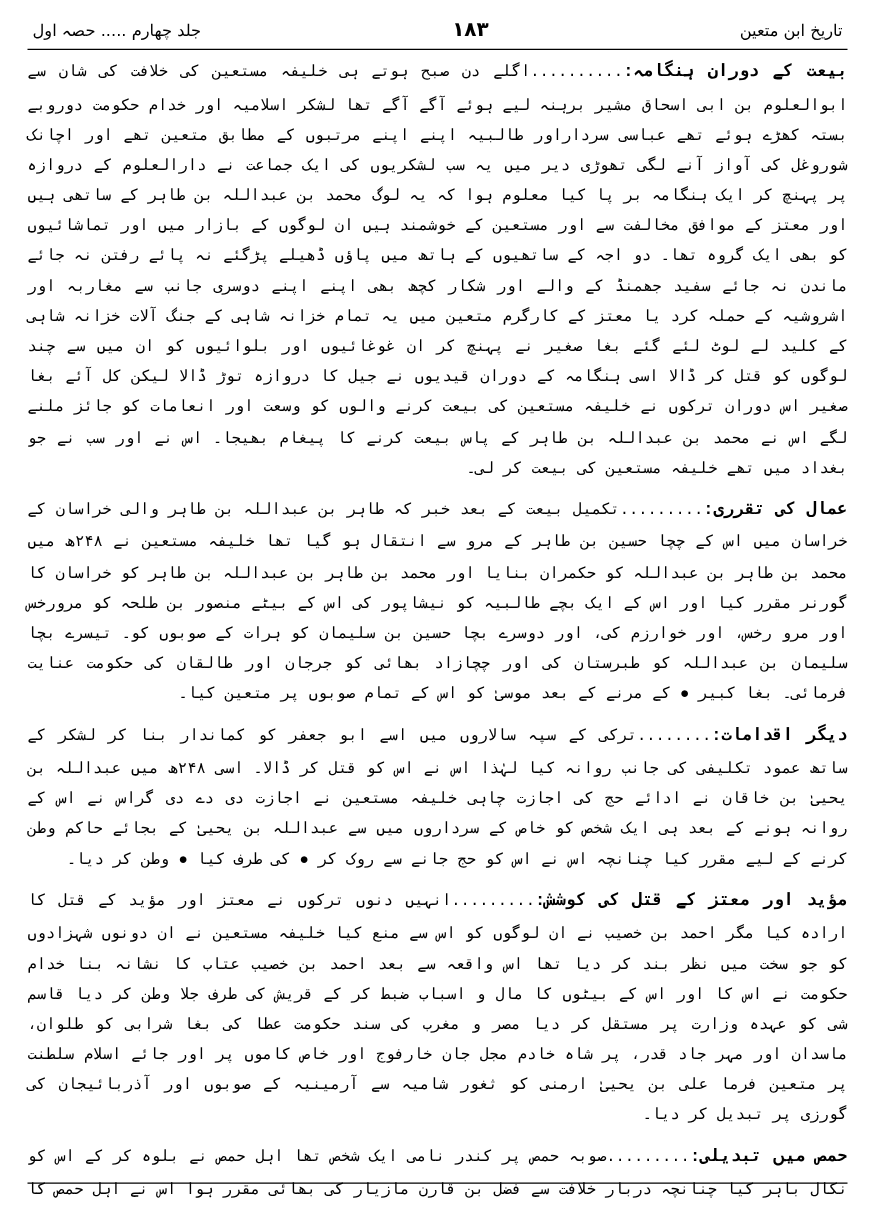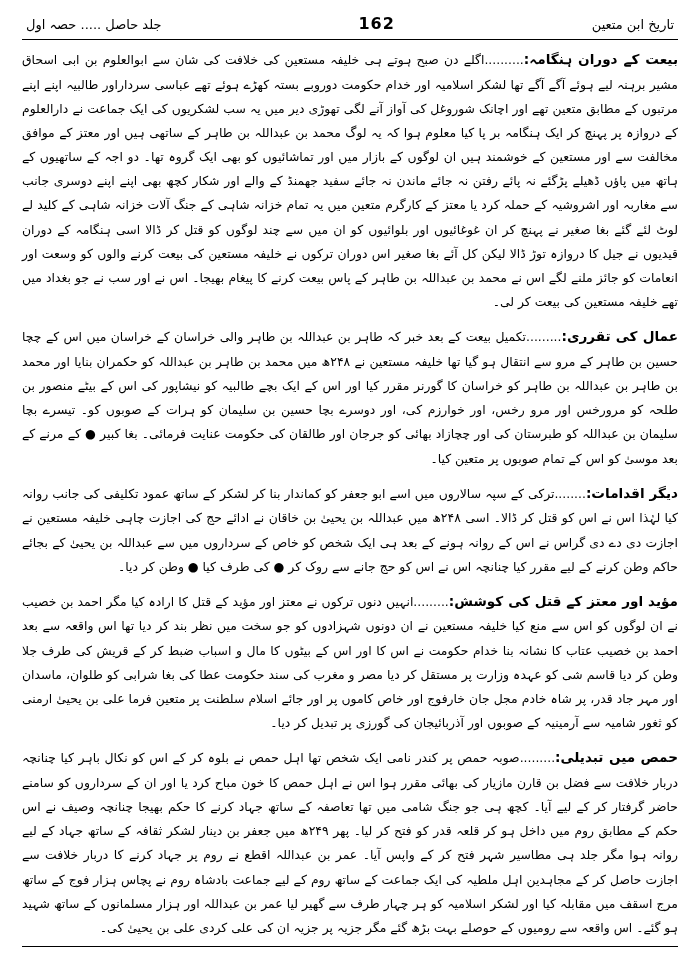--- a/index.html
+++ b/index.html
@@ -43,20 +43,21 @@
   
   .body {
     font-size: 12.4px;
     line-height: 1.95;
     text-align: justify;
     text-justify: inter-word;
   }
   .para {
     margin: 0 0 9px 0;
     text-align: justify;
+    font-family: Liberation Mono, monospace;
   }
   .para.first {
     margin-top: 2px;
   }
   .heading {
     font-weight: bold;
     font-size: 13.6px;
     letter-spacing: 0.4px;
   }
   .dots {
@@ -98,22 +99,22 @@
     direction: rtl;
   }
 </style>
 </head>
 <body>
 
 <div class="page">
 
   <div class="header">
     <div class="hdr-item">تاریخ ابن متعین</div>
-    <div class="hdr-item page-number">162</div>
-    <div class="hdr-item">جلد حاصل ..... حصہ اول</div>
+    <div class="hdr-item page-number">۱۸۳</div>
+    <div class="hdr-item">جلد چهارم ..... حصہ اول</div>
   </div>
 
   <hr class="rule">
 
   <div class="body">
 
     <p class="para first">
       <span class="heading">بیعت کے دوران ہنگامہ:</span><span class="dots">..........</span><span>اگلے دن صبح ہوتے ہی خلیفہ مستعین کی خلافت کی شان سے ابوالعلوم بن ابی اسحاق مشیر برہنہ لیے ہوئے آگے آگے تھا لشکر اسلامیہ اور خدام حکومت دوروبے بستہ کھڑے ہوئے تھے عباسی سرداراور طالبیہ اپنے اپنے مرتبوں کے مطابق متعین تھے اور اچانک شوروغل کی آواز آنے لگی تھوڑی دیر میں یہ سب لشکریوں کی ایک جماعت نے دارالعلوم کے دروازہ پر پہنچ کر ایک ہنگامہ بر پا کیا معلوم ہوا کہ یہ لوگ محمد بن عبداللہ بن طاہر کے ساتھی ہیں اور معتز کے موافق مخالفت سے اور مستعین کے خوشمند ہیں ان لوگوں کے بازار میں اور تماشائیوں کو بھی ایک گروہ تھا۔ دو اجہ کے ساتھیوں کے ہاتھ میں پاؤں ڈھیلے پڑگئے نہ پائے رفتن نہ جائے ماندن نہ جائے سفید جھمنڈ کے والے اور شکار کچھ بھی اپنے اپنے دوسری جانب سے مغاربہ اور اشروشیہ کے حملہ کرد یا معتز کے کارگرم متعین میں یہ تمام خزانہ شاہی کے جنگ آلات خزانہ شاہی کے کلید لے لوٹ لئے گئے بغا صغیر نے پہنچ کر ان غوغائیوں اور بلوائیوں کو ان میں سے چند لوگوں کو قتل کر ڈالا اسی ہنگامہ کے دوران قیدیوں نے جیل کا دروازہ توڑ ڈالا لیکن کل آئے بغا صغیر اس دوران ترکوں نے خلیفہ مستعین کی بیعت کرنے والوں کو وسعت اور انعامات کو جائز ملنے لگے اس نے محمد بن عبداللہ بن طاہر کے پاس بیعت کرنے کا پیغام بھیجا۔ اس نے اور سب نے جو بغداد میں تھے خلیفہ مستعین کی بیعت کر لی۔</span>
     </p>
 

